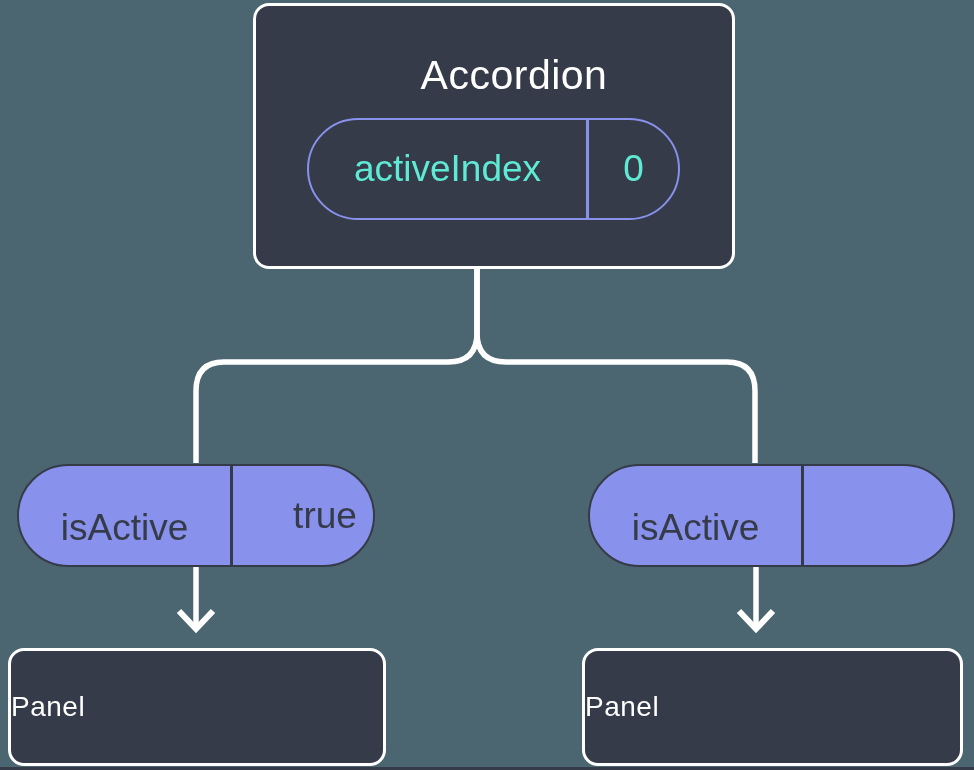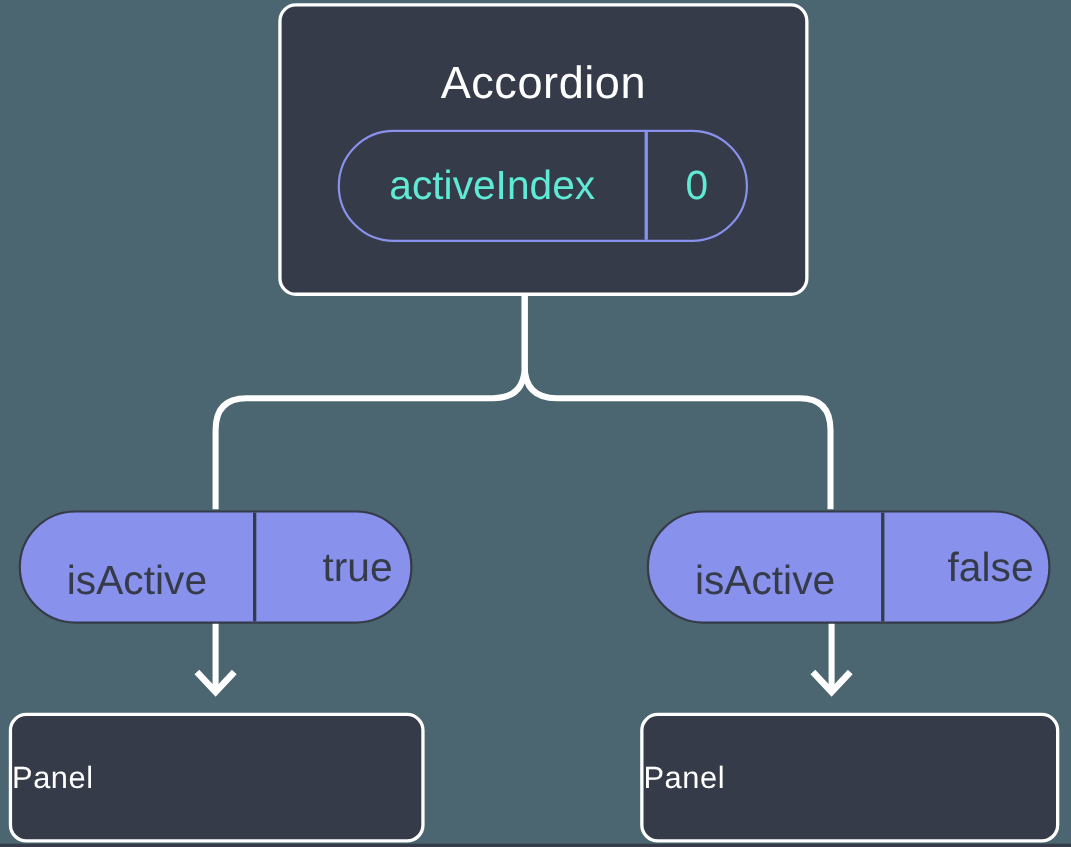--- a/index.html
+++ b/index.html
@@ -36,20 +36,21 @@
   .accordion-title {
     position: absolute;
     left: 0; top: 47px;
     width: 100%;
     text-align: center;
     font-size: 41px;
     font-weight: 500;
     line-height: 44px;
     letter-spacing: 0.5px;
     color: #FFFFFF;
+    padding-left: 20px;
   }
   .state-pill {
     position: absolute;
     left: 51px; top: 112px;
     width: 373px; height: 102px;
     border: 2.5px solid #8891EC;
     border-radius: 52px;
     box-sizing: border-box;
     display: flex;
     align-items: stretch;
@@ -151,21 +152,20 @@
 
   <div class="prop-pill prop-pill-left">
     <div class="seg-label">isActive</div>
     <div class="divider"></div>
     <div class="seg-value">true</div>
   </div>
 
   <div class="prop-pill prop-pill-right">
     <div class="seg-label">isActive</div>
     <div class="divider"></div>
-    <div class="seg-value">false</div>
   </div>
 
   <div class="node panel-node panel-node-left">
     <span>Panel</span>
   </div>
 
   <div class="node panel-node panel-node-right">
     <span>Panel</span>
   </div>
 

